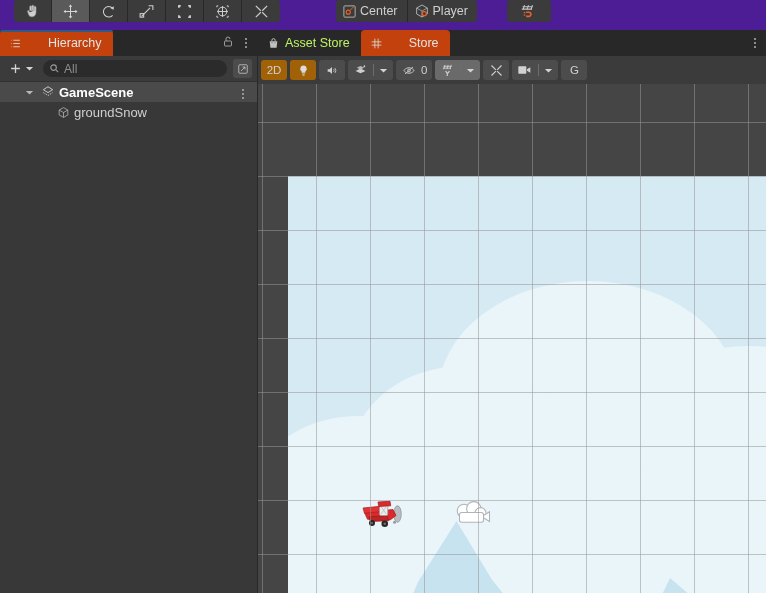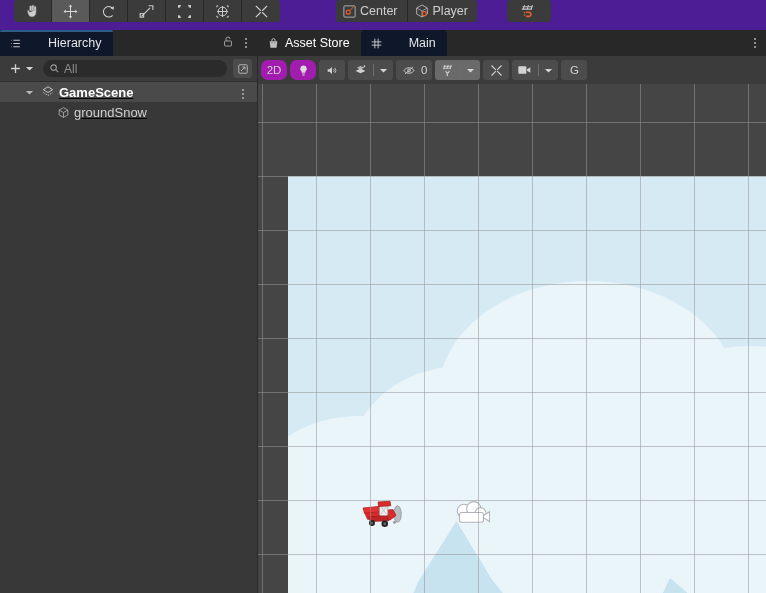--- a/index.html
+++ b/index.html
@@ -46,25 +46,25 @@
   #hierarchy {
     position: absolute; left: 0; top: 30px; width: 257px; height: 563px;
     background: #383838;
   }
   #hier-tabstrip {
     position: relative; height: 26px; background: #282828;
     display: flex; align-items: stretch;
   }
   .tab {
     display: flex; align-items: center; gap: 5px;
-    padding: 0 11px 0 9px; font-size: 12.5px; color: #ffffff;
+    padding: 0 11px 0 9px; font-size: 12.5px; color: #bef264;
     cursor: pointer; position: relative;
   }
   .tab.active {
-    background: #0f172a; color: #e4e4e4;
+    background: #c2410c; color: #e4e4e4;
     border-radius: 4px 4px 0 0;
     gap: 26px;
   }
   .tab.active.accent::before {
     content: ""; position: absolute; left: 0; right: 0; top: 0; height: 2px;
     background: #2c5d87;
     border-radius: 4px 4px 0 0;
   }
   .tabstrip-right {
     margin-left: auto; display: flex; align-items: center; gap: 2px;
@@ -87,21 +87,21 @@
   #search-input {
     flex: 1; background: transparent; border: none; outline: none;
     color: #b9b9b9; font-size: 12px; font-family: "Liberation Sans", sans-serif;
   }
   #search-input::placeholder { color: #8d8d8d; }
   .sqbtn {
     width: 19px; height: 19px; background: #4c4c4c; border-radius: 3px;
     display: flex; align-items: center; justify-content: center; cursor: pointer;
   }
 
-  #hier-tree { padding-top: 0; text-decoration: underline; }
+  #hier-tree { padding-top: 0; }
   .row {
     height: 20px; display: flex; align-items: center;
     font-size: 13px; color: #cfcfcf; cursor: pointer; position: relative;
   }
   .row.scene { background: #4a4a4a; color: #ffffff; font-weight: bold; }
   .row .ico { width: 20px; display: flex; justify-content: center; align-items: center; }
   .row .nm { padding-left: 1px; white-space: nowrap; }
   .row .rowkebab { position: absolute; right: 9px; top: 4px; }
 
   
@@ -120,21 +120,21 @@
   .shaded-dd {
     width: 140px; height: 20px; background: #4c4c4c; border-radius: 3px;
     display: flex; align-items: center; justify-content: space-between;
     padding: 0 6px; cursor: pointer; font-size: 12.5px; color: #d6d6d6;
   }
   .sbtn {
     height: 20px; min-width: 26px; background: #4c4c4c; border-radius: 3px;
     display: flex; align-items: center; justify-content: center;
     color: #d0d0d0; font-size: 11.5px; cursor: pointer; padding: 0 5px;
   }
-  .sbtn.on { background: #a21caf; border-radius: 7px; }
+  .sbtn.on { background: #a16207; }
   .sgroup { display: flex; align-items: center; height: 20px; background: #4c4c4c; border-radius: 3px; }
   .sgroup .part { display: flex; align-items: center; justify-content: center; padding: 0 5px; height: 20px; cursor: pointer; }
   .sgroup .sep { width: 1px; height: 12px; background: #6d6d6d; }
   .sgroup.on { background: #6a6a6a; }
 
   #sceneview {
     position: absolute; left: 0; top: 54px; width: 508px; height: 509px;
     background: #454545; overflow: hidden;
   }
   #gameview {
@@ -329,21 +329,21 @@
           <path d="M9 8V6a3 3 0 0 1 6 0v2" fill="none" stroke="#c0c0c0" stroke-width="1.8"></path>
           <circle cx="9.2" cy="10.6" r="0.9" fill="#3b3b3b"></circle>
           <circle cx="14.8" cy="10.6" r="0.9" fill="#3b3b3b"></circle>
         </svg>
         <span>Asset Store</span>
       </div>
       <div class="tab active">
         <svg width="13" height="13" viewBox="0 0 24 24" fill="none" stroke="#d8d8d8" stroke-width="1.6">
           <path d="M9 3v18M15 3v18M3 9h18M3 15h18"></path>
         </svg>
-        <span>Main</span>
+        <span>Store</span>
       </div>
       <div class="tabstrip-right">
         <div class="kebab">
           <i></i>
             <i></i>
             <i></i>
         </div>
       </div>
     </div>
 

